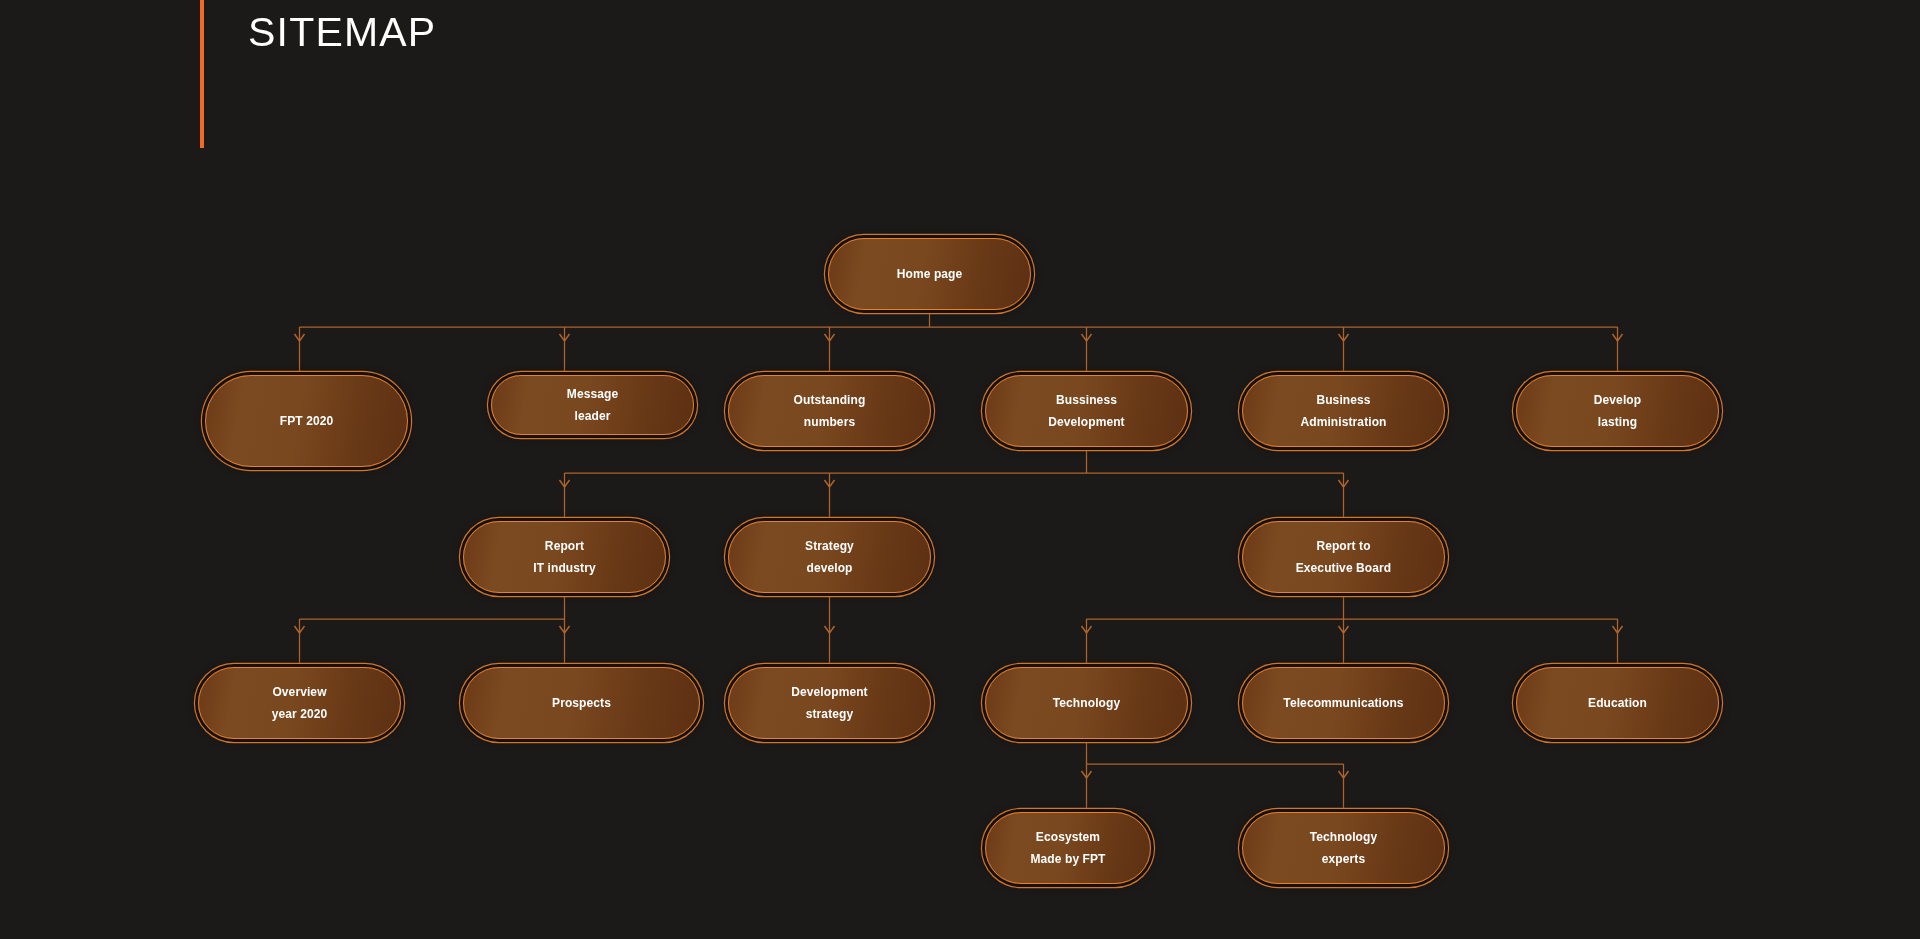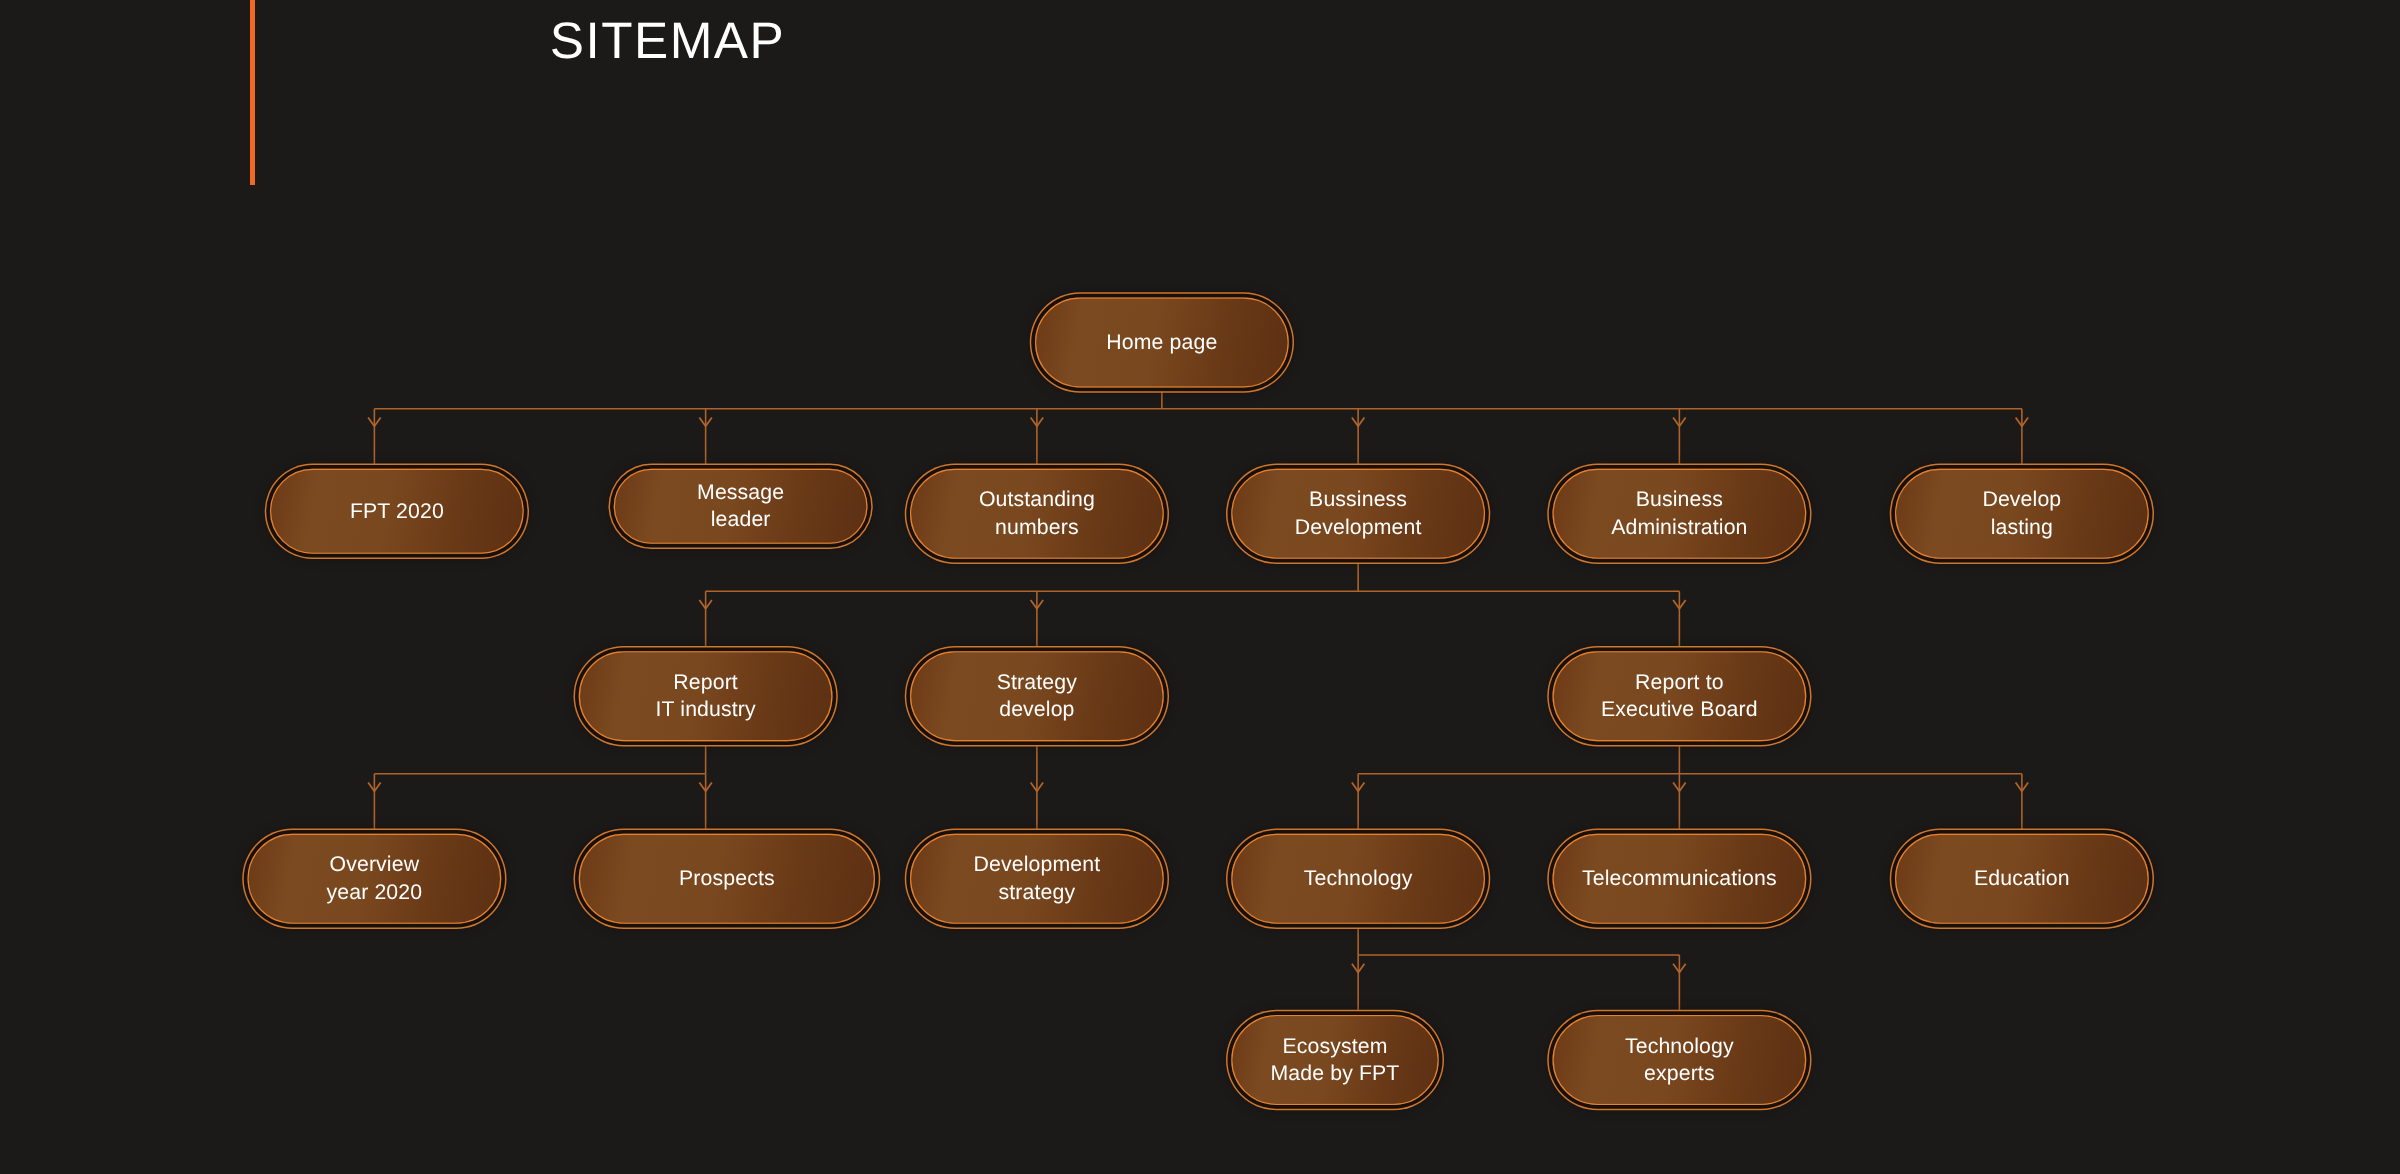--- a/index.html
+++ b/index.html
@@ -27,21 +27,21 @@
     width: 620px;
   }
   .accent-bar {
     position: absolute;
     left: 0px;
     top: 0px;
     width: 4px;
     height: 148px;
     background: #f26a22;
   }
-  .header-inner { padding-left: 48px; text-align: center; }
+  .header-inner { padding-left: 48px; }
   .page-title {
     color: #ffffff;
     font-size: 41px;
     font-weight: 400;
     letter-spacing: 1.2px;
     line-height: 56px;
     padding-top: 4px;
     white-space: nowrap;
   }
   .page-desc {
@@ -74,23 +74,23 @@
       0 0 0 4.2px #d0762c,
       0 0 10px 1px rgba(0,0,0,0.55);
     display: flex;
     align-items: center;
     justify-content: center;
     text-align: center;
     z-index: 3;
   }
   .node-label {
     color: #ffffff;
-    font-size: 17px;
+    font-size: 12px;
     line-height: 22px;
-    font-weight: 400;
+    font-weight: 700;
     letter-spacing: 0.1px;
     white-space: pre-line;
     padding: 0 10px;
   }
 </style>
 </head>
 <body>
 
 <div id="stage">
 
@@ -145,21 +145,21 @@
       <line x1="1086.5" y1="764" x2="1086.5" y2="810" stroke="#b0642a" stroke-width="1.25"></line>
       <path d="M 1081.5 771 L 1086.5 778 L 1091.5 771" fill="none" stroke="#b0642a" stroke-width="1.45"></path>
       <line x1="1343.5" y1="764" x2="1343.5" y2="810" stroke="#b0642a" stroke-width="1.25"></line>
       <path d="M 1338.5 771 L 1343.5 778 L 1348.5 771" fill="none" stroke="#b0642a" stroke-width="1.45"></path>
     </svg>
 
   <div id="nodes-layer">
       <div class="node" style="left: 828px; top: 238px; width: 203px; height: 72px;">
         <span class="node-label">Home page</span>
       </div>
-      <div class="node" style="left: 216px; top: 375px; width: 203px; height: 68px; justify-content: center;">
+      <div class="node" style="left: 205px; top: 375px; width: 203px; height: 92px; justify-content: center;">
         <span class="node-label">FPT 2020</span>
       </div>
       <div class="node" style="left: 491px; top: 375px; width: 203px; height: 60px;">
         <span class="node-label">Message
 leader</span>
       </div>
       <div class="node" style="left: 728px; top: 375px; width: 203px; height: 72px;">
         <span class="node-label">Outstanding
 numbers</span>
       </div>

